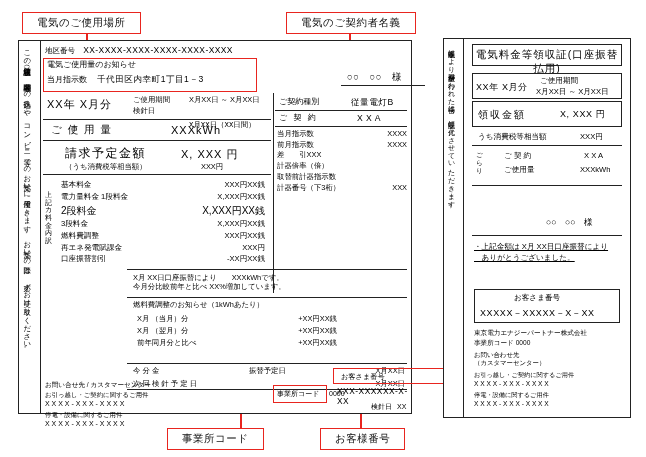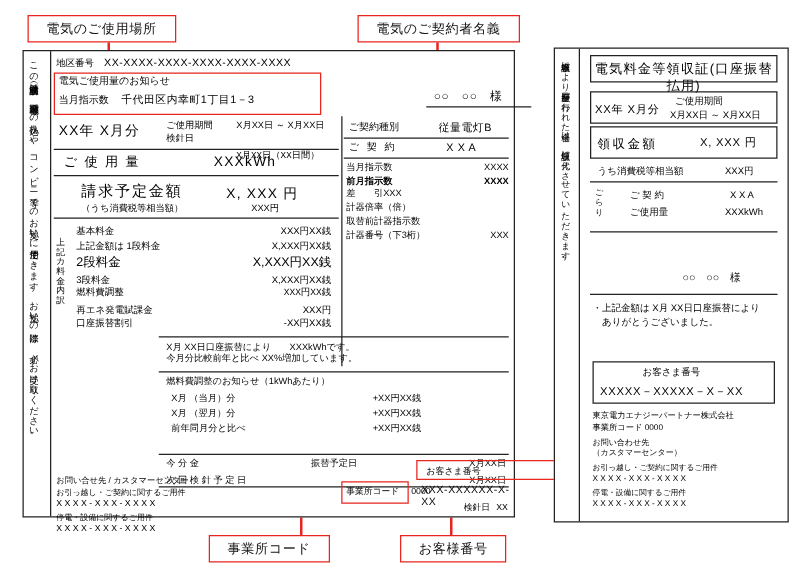--- a/index.html
+++ b/index.html
@@ -111,21 +111,21 @@
       <div class="hr" style="left:234px;top:69px;width:132px;"></div>
       <div class="smalllbl" style="left:238px;top:72px;font-size:8px;letter-spacing:2px;">ご 契 約</div>
       <div class="val" style="left:316px;top:72px;">X X A</div>
       <div class="hr" style="left:234px;top:85px;width:132px;"></div>
 
       <div style="position:absolute;left:236px;top:88px;width:130px;">
         <div class="meterrow" style="display:flex;justify-content:space-between;font-size:7.4px;line-height:1.45;">
           <span>当月指示数</span>
           <span>XXXX</span>
         </div>
-        <div style="display:flex;justify-content:space-between;font-size:7.4px;line-height:1.45;font-weight:bold;">
+        <div style="display:flex;justify-content:space-between;font-size:7.4px;line-height:1.45;">
           <span>前月指示数</span>
           <span>XXXX</span>
         </div>
         <div style="display:flex;font-size:7.4px;line-height:1.45;">
           <span>差　　引</span>
           <span>XXX</span>
         </div>
         <div style="display:flex;justify-content:space-between;font-size:7.4px;line-height:1.45;text-align:center;">
           <span>計器倍率（倍）</span>
           <span></span>
@@ -147,32 +147,32 @@
       <div class="hr" style="left:2px;top:133px;width:228px;"></div>
 
       <div class="smalllbl" style="left:4px;top:150px;width:10px;font-size:7px;line-height:1.1;">上<br>記<br>カ<br>料<br>金<br>内<br>訳</div>
 
       <div style="position:absolute;left:20px;top:138px;width:204px;">
         <div style="display:flex;justify-content:space-between;font-size:7.6px;line-height:1.55;">
           <span>基本料金</span>
           <span>XXX円XX銭</span>
         </div>
         <div style="display:flex;justify-content:space-between;font-size:7.6px;line-height:1.55;">
-          <span>上記金額は 1段料金</span>
+          <span>電力量料金 1段料金</span>
           <span>X,XXX円XX銭</span>
         </div>
         <div style="display:flex;justify-content:space-between;font-size:10px;line-height:1.55;">
           <span>2段料金</span>
           <span>X,XXX円XX銭</span>
         </div>
         <div style="display:flex;justify-content:space-between;font-size:7.6px;line-height:1.55;">
           <span>3段料金</span>
           <span>X,XXX円XX銭</span>
         </div>
-        <div style="display:flex;justify-content:space-between;font-size:7.6px;line-height:1.55;font-family:Liberation Mono, monospace;">
+        <div style="display:flex;justify-content:space-between;font-size:7.6px;line-height:1.55;">
           <span>燃料費調整</span>
           <span>XXX円XX銭</span>
         </div>
         <div style="display:flex;justify-content:space-between;font-size:7.6px;line-height:1.55;">
           <span>再エネ発電賦課金</span>
           <span>XXX円</span>
         </div>
         <div style="display:flex;justify-content:space-between;font-size:7.6px;line-height:1.55;">
           <span>口座振替割引</span>
           <span>-XX円XX銭</span>
@@ -264,21 +264,21 @@
       <div class="rtxt" style="left:120px;top:112px;">X X A</div>
       <div class="rtxt" style="left:40px;top:126px;">ご使用量</div>
       <div class="rtxt" style="left:116px;top:126px;">XXXkWh</div>
       <div class="rtxt" style="left:12px;top:112px;font-size:6.6px;line-height:1.2;">ご<br>ら<br>り</div>
 
       <div class="hr" style="left:8px;top:146px;width:150px;"></div>
 
       <div class="rtxt" style="left:82px;top:178px;font-size:8.6px;">○○　○○　様</div>
       <div class="hr" style="left:8px;top:196px;width:150px;"></div>
 
-      <div class="rtxt" style="left:10px;top:202px;white-space:pre-line;line-height:1.5;">・上記金額は X月 XX日口座振替により
+      <div class="rtxt" style="left:10px;top:202px;white-space:pre-line;line-height:1.5;text-decoration:underline;">・上記金額は X月 XX日口座振替により
 　ありがとうございました。</div>
 
       <div class="rbox" style="left:10px;top:250px;width:146px;height:34px;"></div>
       <div class="rtxt" style="left:50px;top:254px;">お客さま番号</div>
       <div class="rval" style="left:16px;top:268px;">XXXXX－XXXXX－X－XX</div>
 
       <div class="rtxt" style="left:10px;top:290px;font-size:6.6px;">東京電力エナジーパートナー株式会社</div>
       <div class="rtxt" style="left:10px;top:300px;font-size:6.6px;">事業所コード 0000</div>
       <div class="rtxt" style="left:10px;top:312px;font-size:6.4px;white-space:pre-line;">お問い合わせ先
 （カスタマーセンター）</div>

